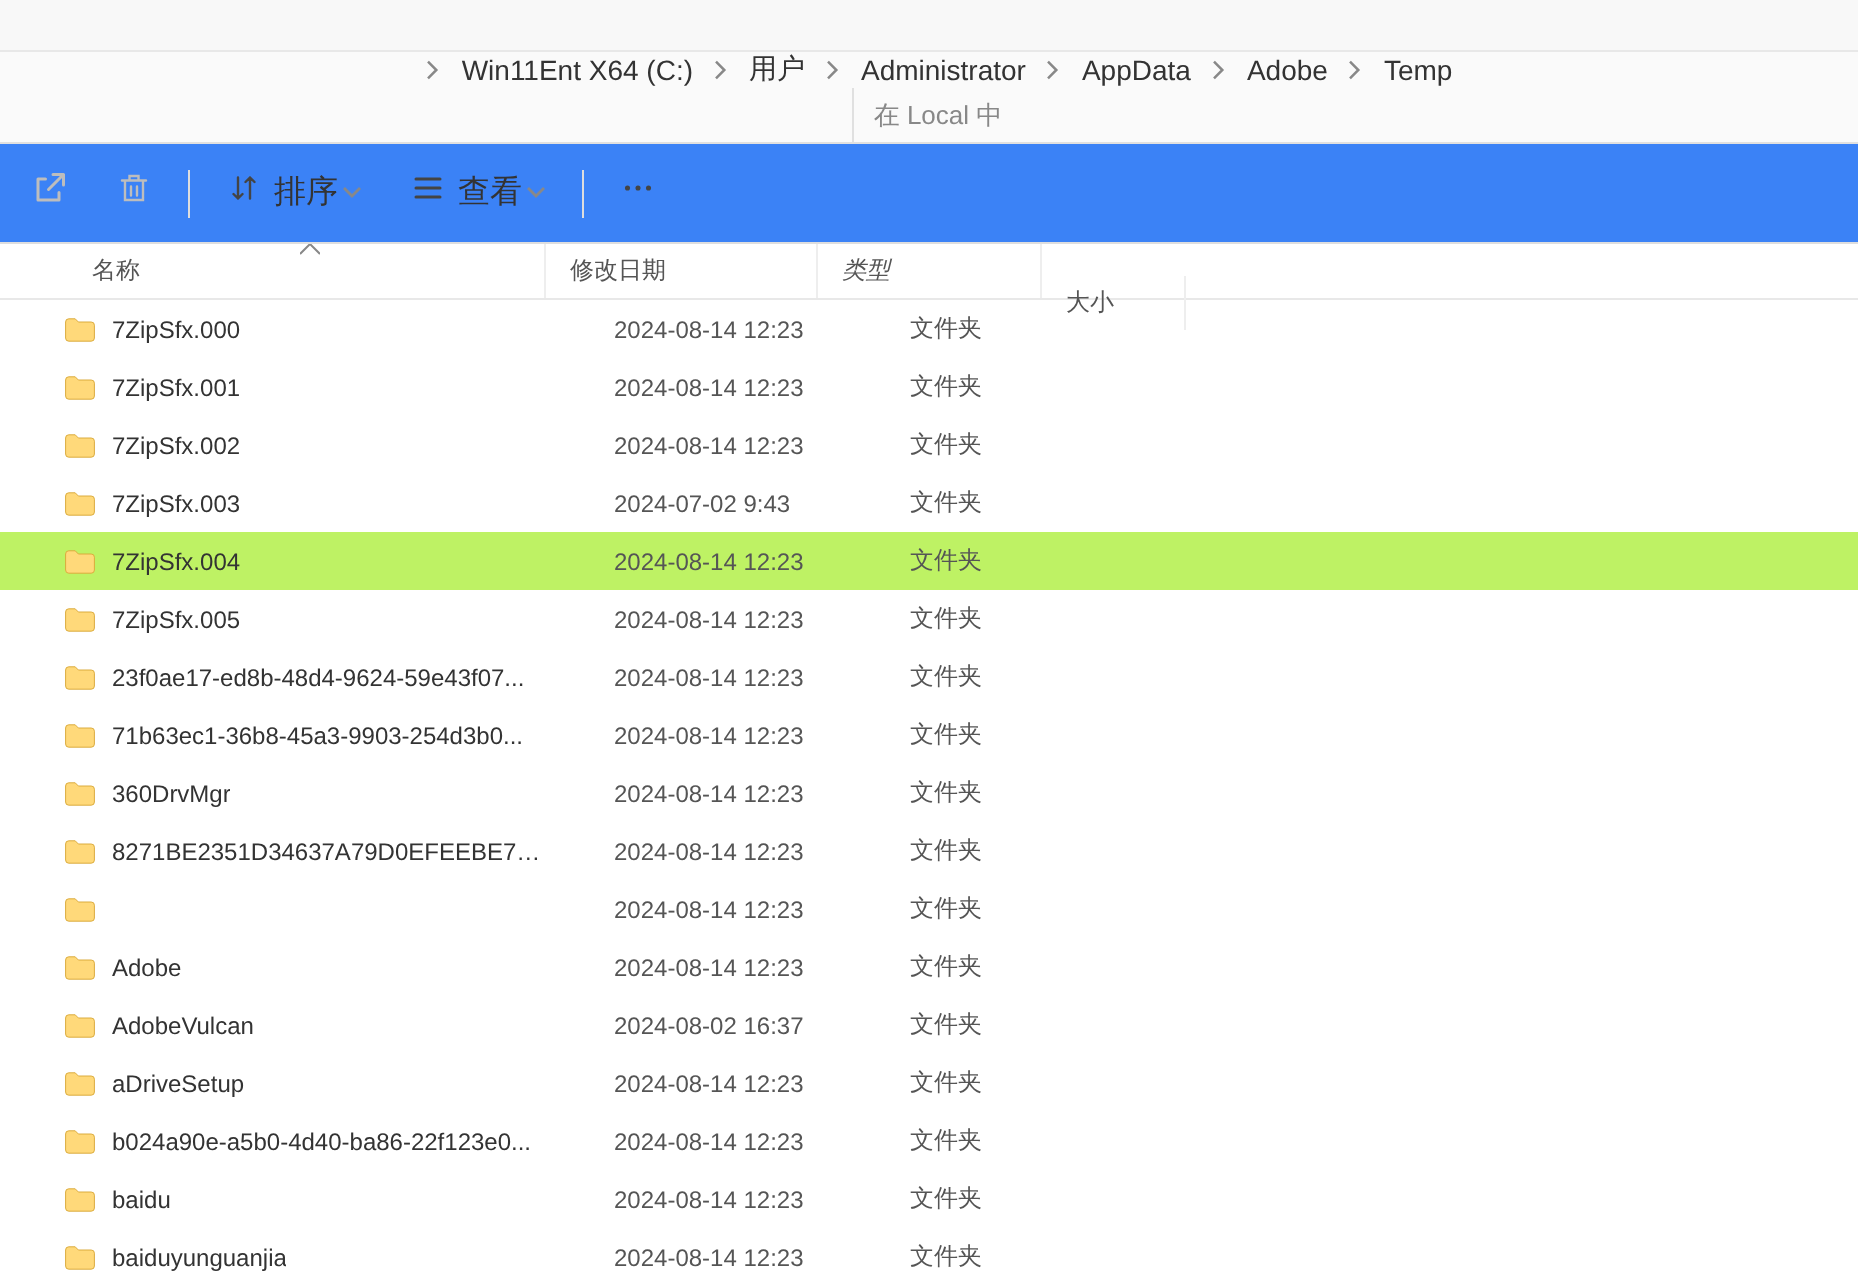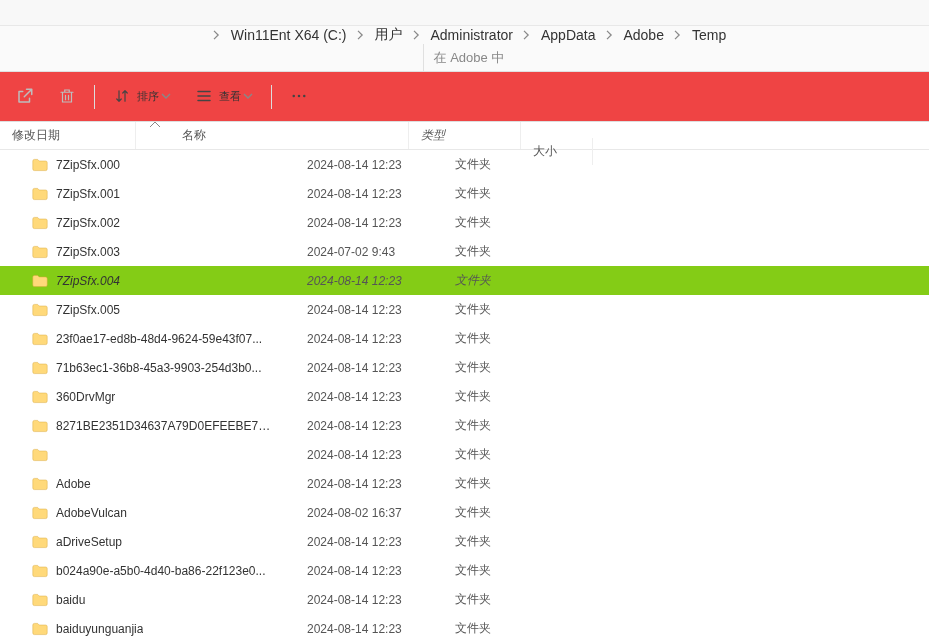--- a/index.html
+++ b/index.html
@@ -73,23 +73,23 @@
       display: flex;
       align-items: center;
       margin-left: 8px;
     }
     
     .toolbar {
       display: flex;
       align-items: center;
       height: 50px;
       border-bottom: 1px solid #dedede;
-      background: #ef4444;
+      background: #3b82f6;
       padding: 0 4px;
-      font-size: 11px;
+      font-size: 16px;
       color: #333;
       position: relative;
     }
     .tool-btn {
       display: flex;
       align-items: center;
       justify-content: center;
       height: 36px;
       padding: 0 10px;
       cursor: pointer;
@@ -159,22 +159,21 @@
       display: flex;
       height: 29px;
       align-items: center;
       font-size: 12px;
       color: #333;
       padding-left: 32px;
       white-space: nowrap;
       gap: 20px;
     }
     .row.selected {
-      background: #84cc16;
-      font-style: italic;
+      background: #bef264;
     }
     .row .cell-name {
       width: 241px;
       display: flex;
       align-items: center;
       overflow: hidden;
     }
     .row .cell-date {
       width: 136px;
       padding-left: 14px;
@@ -242,21 +241,21 @@
     </span>
     <span class="crumb">Adobe</span>
     <span class="crumb-sep">
       <svg viewBox="0 0 8 12">
           <path d="M1 1 L6 6 L1 11" stroke="#888" stroke-width="1.5" fill="none"></path>
         </svg>
     </span>
     <span class="crumb">Temp</span>
     <span class="breadcrumb-pad"></span>
   </div>
-  <div class="search-area">在 Adobe 中</div>
+  <div class="search-area">在 Local 中</div>
 </div>
 
 <div class="toolbar">
   <div class="tool-btn disabled-color">
     <span class="tool-icon">
       <svg viewBox="0 0 24 24">
           <path d="M14 3 L21 3 L21 10 M21 3 L11 13 M9 6 L4 6 L4 20 L18 20 L18 15" stroke="#bdbdbd" stroke-width="2" fill="none" stroke-linecap="round" stroke-linejoin="round"></path>
         </svg>
     </span>
   </div>
@@ -305,22 +304,22 @@
     </span>
   </div>
 </div>
 
 <div class="col-headers">
   <span class="sort-ind">
     <svg width="10" height="6" viewBox="0 0 10 6">
         <path d="M0 5 L5 0 L10 5" stroke="#888" stroke-width="1" fill="none"></path>
       </svg>
   </span>
+  <div class="ch col-name">名称</div>
   <div class="ch col-date">修改日期</div>
-  <div class="ch col-name">名称</div>
   <div class="ch col-type">类型</div>
   <div class="ch col-size">大小</div>
 </div>
 
 <div class="items-area" id="items-area">
     <div class="row">
       <div class="cell-name">
         <span class="folder-icon">
           <svg viewBox="0 0 20 16">
             <path d="M1 3 Q1 1 3 1 L7 1 L9 3 L17 3 Q19 3 19 5 L19 13 Q19 15 17 15 L3 15 Q1 15 1 13 Z" fill="#FFD97A" stroke="#D9A93A" stroke-width="0.6"></path>

